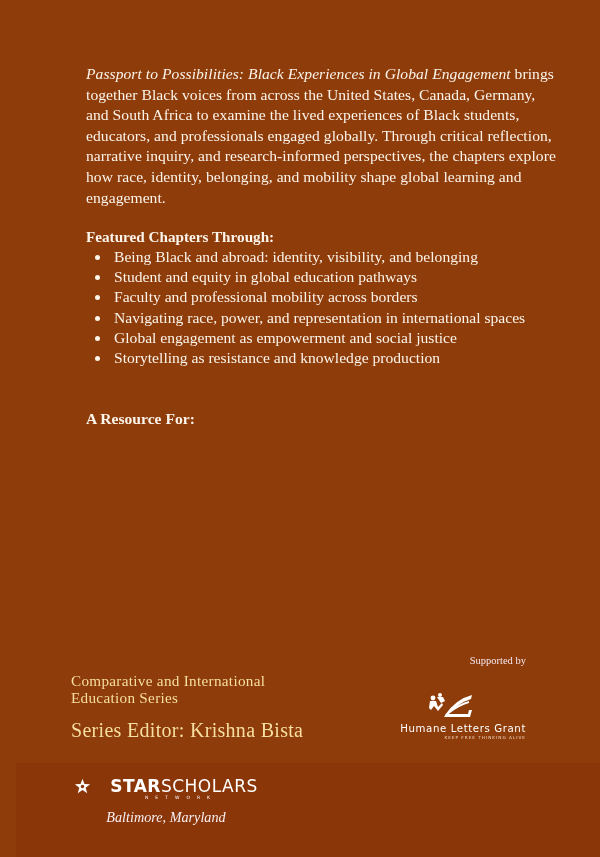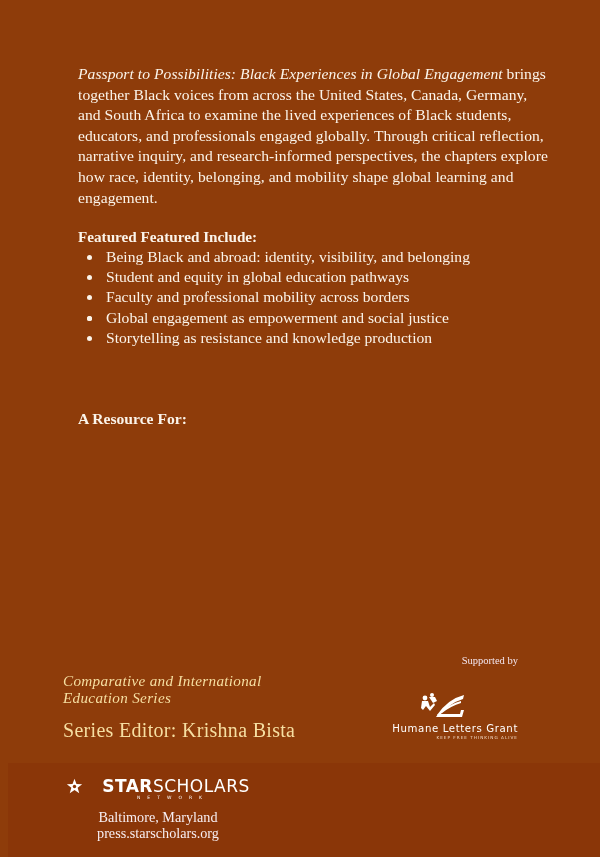--- a/index.html
+++ b/index.html
@@ -3,21 +3,21 @@
 <meta charset="utf-8">
 <style>
   html, body { margin: 0; padding: 0; }
   body {
     width: 600px; height: 857px; overflow: hidden;
     background: #8e3c0a;
     font-family: "DejaVu Serif", "Liberation Serif", serif;
     color: #fbf4ea;
     position: relative;
   }
-  .page { position: absolute; left: 8px; top: 0; width: 492px; height: 857px; }
+  .page { position: absolute; left: 16px; top: 0; width: 492px; height: 857px; }
   .upper { position: absolute; left: 0; top: 0; width: 600px; height: 763px; background: #8e3c0a; }
   .lower { position: absolute; left: 0; top: 763px; width: 600px; height: 94px; background: #8a3608; }
 
   .blurb {
     position: absolute; left: 70px; top: 64px; width: 470px;
     font-family: "Liberation Serif", serif;
     font-size: 15.6px; line-height: 20.6px; letter-spacing: 0.05px;
   }
   .blurb em { font-style: italic; }
 
@@ -40,21 +40,20 @@
   .resource { position: absolute; left: 70px; top: 409px; width: 460px; }
   .resource p {
     margin: 0; font-family: "Liberation Serif", serif;
     font-size: 15.6px; line-height: 20.4px;
   }
 
   .series { position: absolute; left: 55px; top: 673px; color: #f6dfa2; }
   .series .name {
     font-family: "Liberation Serif", serif; font-size: 15.2px; line-height: 16.5px;
     letter-spacing: 0.3px;
-    font-style: italic;
   }
   .series .editor {
     margin-top: 16px;
     font-family: "Liberation Serif", serif; font-size: 20px; line-height: 17px;
     letter-spacing: 0.3px;
   }
 
   .support { position: absolute; left: 360px; top: 655px; width: 150px; text-align: right; }
   .support .label {
     font-family: "Liberation Serif", serif; font-size: 10.5px; line-height: 12px;
@@ -76,40 +75,40 @@
   .logo-text { font-family: "DejaVu Sans", sans-serif; font-size: 17px; letter-spacing: 0.5px; color: #fff; line-height: 18px; }
   .logo-text .bold { font-weight: bold; }
   .logo-text .thin { font-weight: normal; }
   .logo-sub {
     font-family: "DejaVu Sans", sans-serif; font-size: 4.5px; letter-spacing: 7px;
     color: #fff; margin-top: 0px; padding-left: 30px;
   }
   .pub-city, .pub-url {
     font-family: "Liberation Serif", serif; font-size: 14.2px; line-height: 16px; color: #f7eef2;
   }
-  .pub-city { margin-top: 9px; }
+  .pub-city { margin-top: 9px; font-style: italic; }
 </style>
 </head>
 <body>
 
 <div class="page">
   <div class="upper"></div>
   <div class="lower"></div>
 
   <div class="blurb">
     <em>Passport to Possibilities: Black Experiences in Global Engagement</em><span> brings together Black voices from across the United States, Canada, Germany, and South Africa to examine the lived experiences of Black students, educators, and professionals engaged globally. Through critical reflection, narrative inquiry, and research-informed perspectives, the chapters explore how race, identity, belonging, and mobility shape global learning and engagement.</span>
   </div>
 
   <div class="chapters">
-    <p class="section-head">Featured Featured Include:</p>
+    <p class="section-head">Featured Chapters Through:</p>
     <ul>
       <li><span class="bullet"></span><span>Being Black and abroad: identity, visibility, and belonging</span></li>
       <li><span class="bullet"></span><span>Student and equity in global education pathways</span></li>
       <li><span class="bullet"></span><span>Faculty and professional mobility across borders</span></li>
-      <li><span class="bullet"></span></li>
+      <li><span class="bullet"></span><span>Navigating race, power, and representation in international spaces</span></li>
       <li><span class="bullet"></span><span>Global engagement as empowerment and social justice</span></li>
       <li><span class="bullet"></span><span>Storytelling as resistance and knowledge production</span></li>
     </ul>
   </div>
 
   <div class="resource">
     <p class="section-head">A Resource For:</p>
   </div>
 
   <div class="series">
@@ -140,15 +139,14 @@
   <div class="publisher">
     <div class="logo-row">
       <svg class="logo-star" viewBox="0 0 20 20">
         <path fill="#ffffff" d="M10 1 L12.3 7.2 L19 7.4 L13.7 11.4 L15.6 18 L10 14.1 L4.4 18 L6.3 11.4 L1 7.4 L7.7 7.2 Z"></path>
         <circle cx="10" cy="10" r="2" fill="#8a3608"></circle>
       </svg>
       <div class="logo-text"><span class="bold">STAR</span><span class="thin">SCHOLARS</span></div>
     </div>
     <div class="logo-sub">NETWORK</div>
     <div class="pub-city">Baltimore, Maryland</div>
-    <div class="pub-url">press.starscholars.org</div>
   </div>
 </div>
 
 </body></html>

